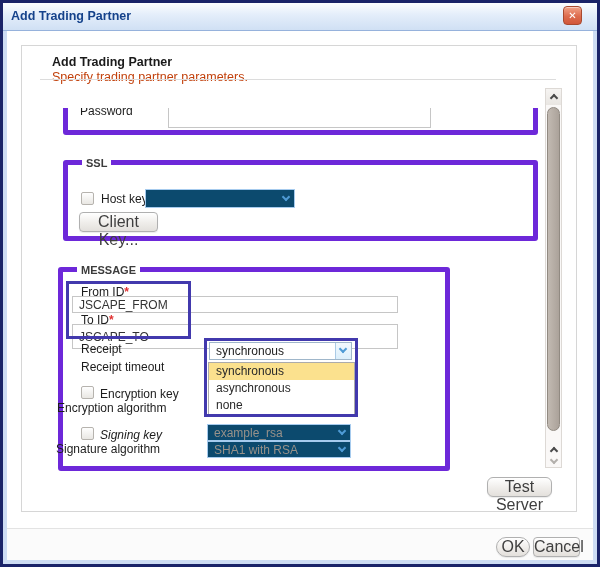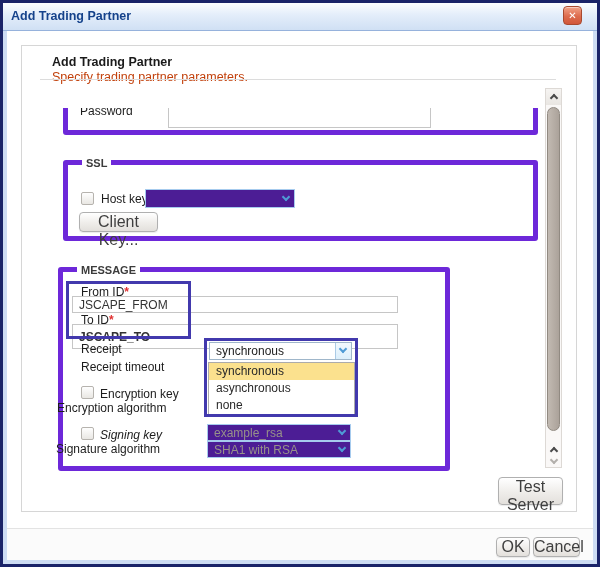--- a/index.html
+++ b/index.html
@@ -39,21 +39,21 @@
     font-family:inherit; font-size:12px; padding:0 0 0 6px; line-height:15px; }
 
   .checkbox { position:absolute; width:13px; height:13px; border:1px solid #b6b3ae; border-radius:2px;
     background:linear-gradient(#fefefe,#e9e7e3); cursor:pointer; }
 
   .combo { position:absolute; border:1px solid #a6cbee; }
   .combo .val { position:absolute; left:6px; top:0; right:18px; line-height:17px; white-space:nowrap; overflow:hidden; }
   .combo .trig { position:absolute; right:0; top:0; bottom:0; width:16px; }
   .combo .chev { position:absolute; right:5px; top:50%; width:6px; height:6px; margin-top:-5px;
     border-right:2px solid #4f9bd5; border-bottom:2px solid #4f9bd5; transform:rotate(45deg); }
-  .combo.disabled { background:#4c1d95; }
+  .combo.disabled { background:#0c4a6e; }
   .combo.disabled .val { color:#97918a; }
   .combo.enabled { background:#fff; border-color:#9fb6ca; }
   .combo.enabled .val { color:#222; }
   .combo.enabled .trig { background:linear-gradient(#f2f9fe,#dceffb); border-left:1px solid #abcbe6; }
 
   .btn { position:absolute; border:1px solid #b0b0b0; border-radius:4px; color:#3f3f3f; font-size:16px;
     background:linear-gradient(#ffffff,#efedea 55%,#e3e0dc); text-align:center; cursor:pointer;
     box-shadow:0 1px 1px rgba(0,0,0,.08); font-family:inherit; }
 
   
@@ -116,21 +116,21 @@
         <button class="btn" style="left:35px; top:104px; width:79px; height:20px;">Client Key...</button>
 
         <div class="fieldset" style="left:14px; top:159px; width:392px; height:204px;">
           <span class="legend">MESSAGE</span>
         </div>
 
         <div class="lbl" style="left:37px; top:177px;"><span>From ID</span><span class="req">*</span></div>
         <input class="tinput" style="left: 28px; top: 188px; width: 326px; height: 17px;" value="JSCAPE_FROM">
 
         <div class="lbl" style="left:37px; top:205px;"><span>To ID</span><span class="req">*</span></div>
-        <input class="tinput" style="left: 28px; top: 216px; width: 326px; height: 25px; font-weight: bold;" value="JSCAPE_TO">
+        <input class="tinput" style="left: 28px; top: 216px; width: 326px; height: 25px;" value="JSCAPE_TO">
 
         <div class="annot" style="left:22px; top:173px; width:125px; height:58px;"></div>
 
         <div class="lbl" style="left:37px; top:234px;">Receipt</div>
         <div class="combo enabled" style="left:165px; top:234px; width:143px; height:18px;">
           <span class="val">synchronous</span>
           <span class="trig">
               <span class="chev"></span>
             </span>
         </div>
@@ -174,22 +174,22 @@
           </div>
         <div class="sb-thumb"></div>
         <div class="sb-btn" style="top:356px; height:11px; background:none;">
             <span class="chev-i chev-up" style="top:3px;"></span>
           </div>
         <div class="sb-btn" style="top:367px; height:11px; background:none;">
             <span class="chev-i chev-dn chev-lt" style="top:1px;"></span>
           </div>
       </div>
 
-      <button class="btn" style="left:476px; top:431px; width:65px; height:28px;">Test Server</button>
+      <button class="btn" style="left:465px; top:431px; width:65px; height:20px;border-radius:6px;">Test Server</button>
     </div>
 
     <div class="footer">
-      <button class="btn" style="left:489px; top:8px; width:34px; height:20px;">OK</button>
+      <button class="btn" style="left:489px; top:8px; width:34px; height:20px;border-radius:10px;">OK</button>
       <button class="btn" style="left:526px; top:8px; width:47px; height:20px;">Cancel</button>
     </div>
 
   </div>
 </div>
 
 </body></html>

